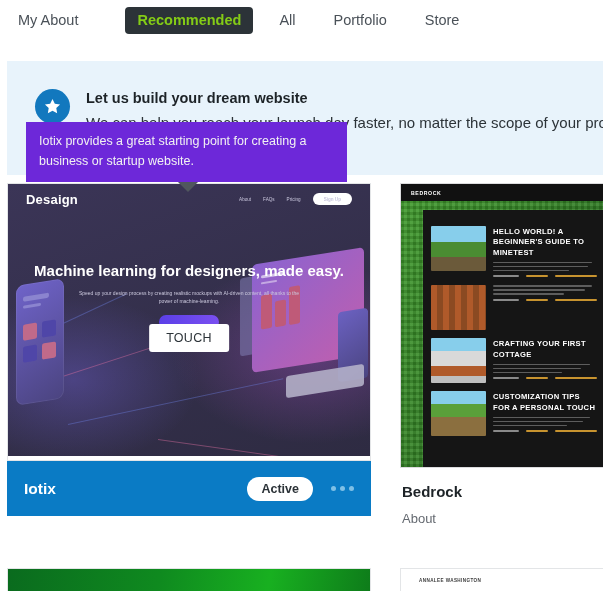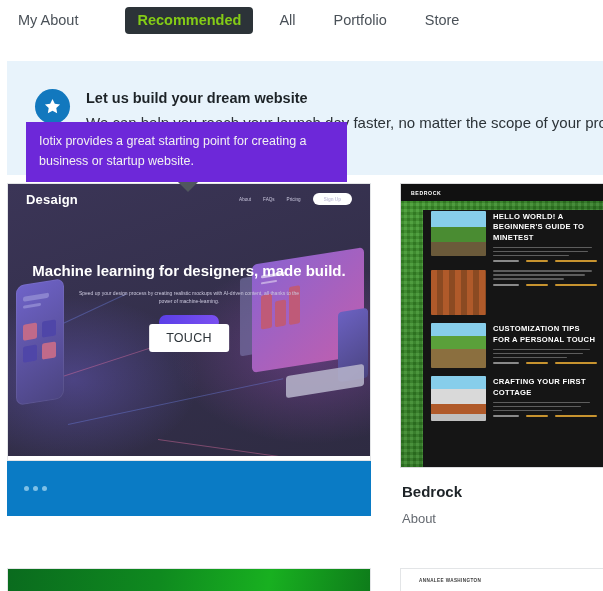--- a/index.html
+++ b/index.html
@@ -234,21 +234,21 @@
     position:absolute; left:0; right:0; top:17px; bottom:0;
     background-color:#3f8f2d;
     background-image:
       repeating-linear-gradient(0deg, rgba(0,0,0,.10) 0 3px, rgba(255,255,255,.05) 3px 6px),
       repeating-linear-gradient(90deg, rgba(0,0,0,.10) 0 3px, rgba(255,255,255,.06) 3px 6px),
       linear-gradient(120deg,#3f9a2b,#2e7a22 60%,#3b8f2a);
   }
   .br-panel {
     position:absolute; left:22px; right:0; top:9px; bottom:0;
     background:#151515;
-    padding: 1px 0 0 8px; box-sizing:border-box;
+    padding: 16px 0 0 8px; box-sizing:border-box;
   }
   .br-post { display:flex; gap:7px; margin-bottom:8px; }
   .br-thumb { width:55px; height:45px; flex:0 0 55px; border-radius:1px; }
   .br-t1 { background:linear-gradient(180deg,#87ceeb 0 35%,#4a8c32 35% 70%,#6b5a3a 70% 100%); }
   .br-t2 { background:linear-gradient(180deg,#8b8b8b 0 100%); background-image:repeating-linear-gradient(90deg,#b05a2a 0 6px,#8b4a22 6px 12px),repeating-linear-gradient(0deg,#777 0 6px,#999 6px 12px); }
   .br-t3 { background:linear-gradient(180deg,#87ceeb 0 28%,#5aa03a 28% 58%,#8b6f3f 58% 100%); }
   .br-t4 { background:linear-gradient(180deg,#87ceeb 0 30%,#d9d9d9 30% 62%,#b05a2a 62% 85%,#bfbfbf 85% 100%); }
   .br-post-body { flex:1; padding-right:6px; }
   .br-title {
     color:#fff; font-size:7.6px; font-weight:bold; letter-spacing:.3px;
@@ -354,36 +354,38 @@
               <span class="mb" style="left:9px;top:12px;width:24px;height:3px;background:rgba(255,255,255,.6);"></span>
               <span class="mb" style="left:9px;top:19px;width:16px;height:2px;background:rgba(255,255,255,.45);"></span>
               <span class="mb" style="left:9px;top:32px;width:11px;height:34px;background:#bf5a78;"></span>
               <span class="mb" style="left:23px;top:40px;width:11px;height:26px;background:#bf5a78;"></span>
               <span class="mb" style="left:37px;top:28px;width:11px;height:38px;background:#bf5a78;"></span>
             </div>
             <div class="dz-card-sm"></div>
             <div class="dz-kbd"></div>
 
             <div class="dz-copy">
-              <p class="dz-h1">Machine learning for designers, made build.</p>
+              <p class="dz-h1">Machine learning for designers, made easy.</p>
               <p class="dz-p">Speed up your design process by creating realistic mockups with AI-driven content, all thanks to the power of machine-learning.</p>
               <div class="dz-cta"></div>
             </div>
           </div>
 
           <div class="dz-footer">
             
             
           </div>
         </div>
 
         <div class="edit-btn">TOUCH</div>
       </div>
 
       <div class="card-footer-active">
+        <span class="cf-name">Iotix</span>
+        <span class="pill-active">Active</span>
         <span class="dots">
             <i></i>
             <i></i>
             <i></i>
           </span>
       </div>
     </div>
 
     <div class="card right">
       <div class="thumb">
@@ -421,44 +423,44 @@
                     </div>
                   <div class="br-meta">
                       <i class="a"></i>
                       <i class="b"></i>
                       <i class="c"></i>
                     </div>
                 </div>
               </div>
 
               <div class="br-post">
+                <div class="br-thumb br-t4"></div>
+                <div class="br-post-body">
+                  <div class="br-title">CRAFTING YOUR FIRST COTTAGE</div>
+                  <div class="br-lines">
+                      <i style="width:92%"></i>
+                      <i style="width:84%"></i>
+                      <i style="width:66%"></i>
+                    </div>
+                  <div class="br-meta">
+                      <i class="a"></i>
+                      <i class="b"></i>
+                      <i class="c"></i>
+                    </div>
+                </div>
+              </div>
+
+              <div class="br-post">
                 <div class="br-thumb br-t3"></div>
                 <div class="br-post-body">
                   <div class="br-title">CUSTOMIZATION TIPS FOR A PERSONAL TOUCH</div>
                   <div class="br-lines">
                       <i style="width:92%"></i>
                       <i style="width:86%"></i>
                       <i style="width:70%"></i>
-                    </div>
-                  <div class="br-meta">
-                      <i class="a"></i>
-                      <i class="b"></i>
-                      <i class="c"></i>
-                    </div>
-                </div>
-              </div>
-
-              <div class="br-post">
-                <div class="br-thumb br-t4"></div>
-                <div class="br-post-body">
-                  <div class="br-title">CRAFTING YOUR FIRST COTTAGE</div>
-                  <div class="br-lines">
-                      <i style="width:92%"></i>
-                      <i style="width:84%"></i>
-                      <i style="width:66%"></i>
                     </div>
                   <div class="br-meta">
                       <i class="a"></i>
                       <i class="b"></i>
                       <i class="c"></i>
                     </div>
                 </div>
               </div>
 
             </div>

